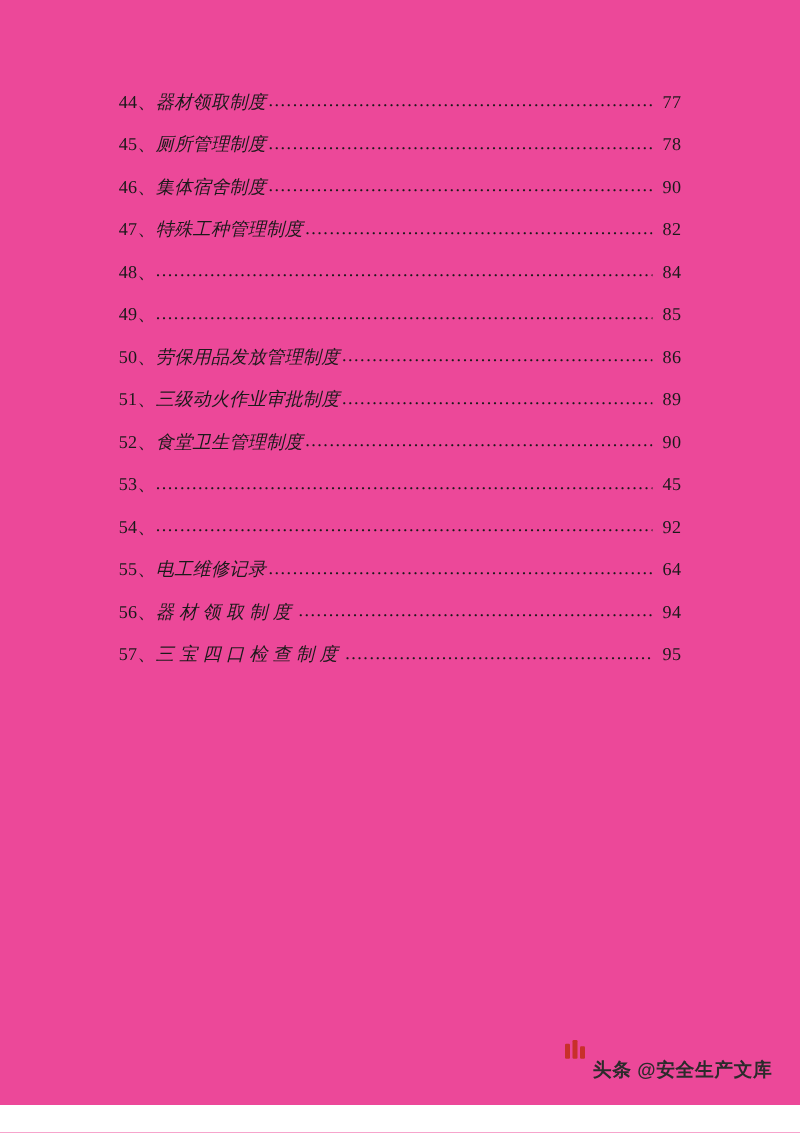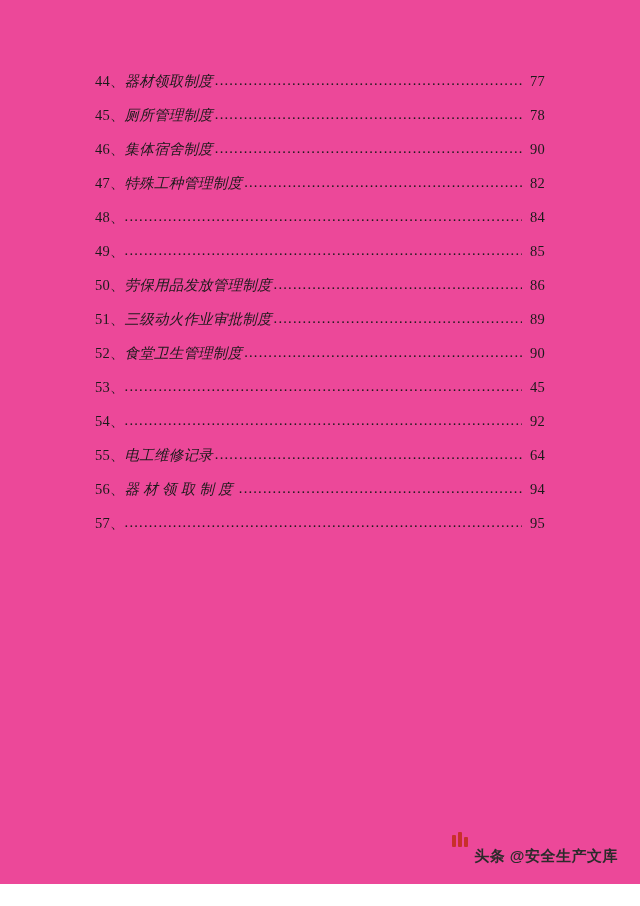--- a/index.html
+++ b/index.html
@@ -180,20 +180,21 @@
         <span class="toc-page">64</span>
       </div>
       <div class="toc-entry tracked">
         <span class="toc-num">56、</span>
         <span class="toc-title">器材领取制度</span>
         <span class="toc-leader">........................................................................................................</span>
         <span class="toc-page">94</span>
       </div>
       <div class="toc-entry tracked">
         <span class="toc-num">57、</span>
+        <span class="toc-title">三宝四口检查制度</span>
         <span class="toc-leader">........................................................................................................</span>
         <span class="toc-page">95</span>
       </div>
     </div>
 
   <div class="watermark">
     <span class="wm-logo">
       <span class="bars">
           <i></i>
           <i></i>

